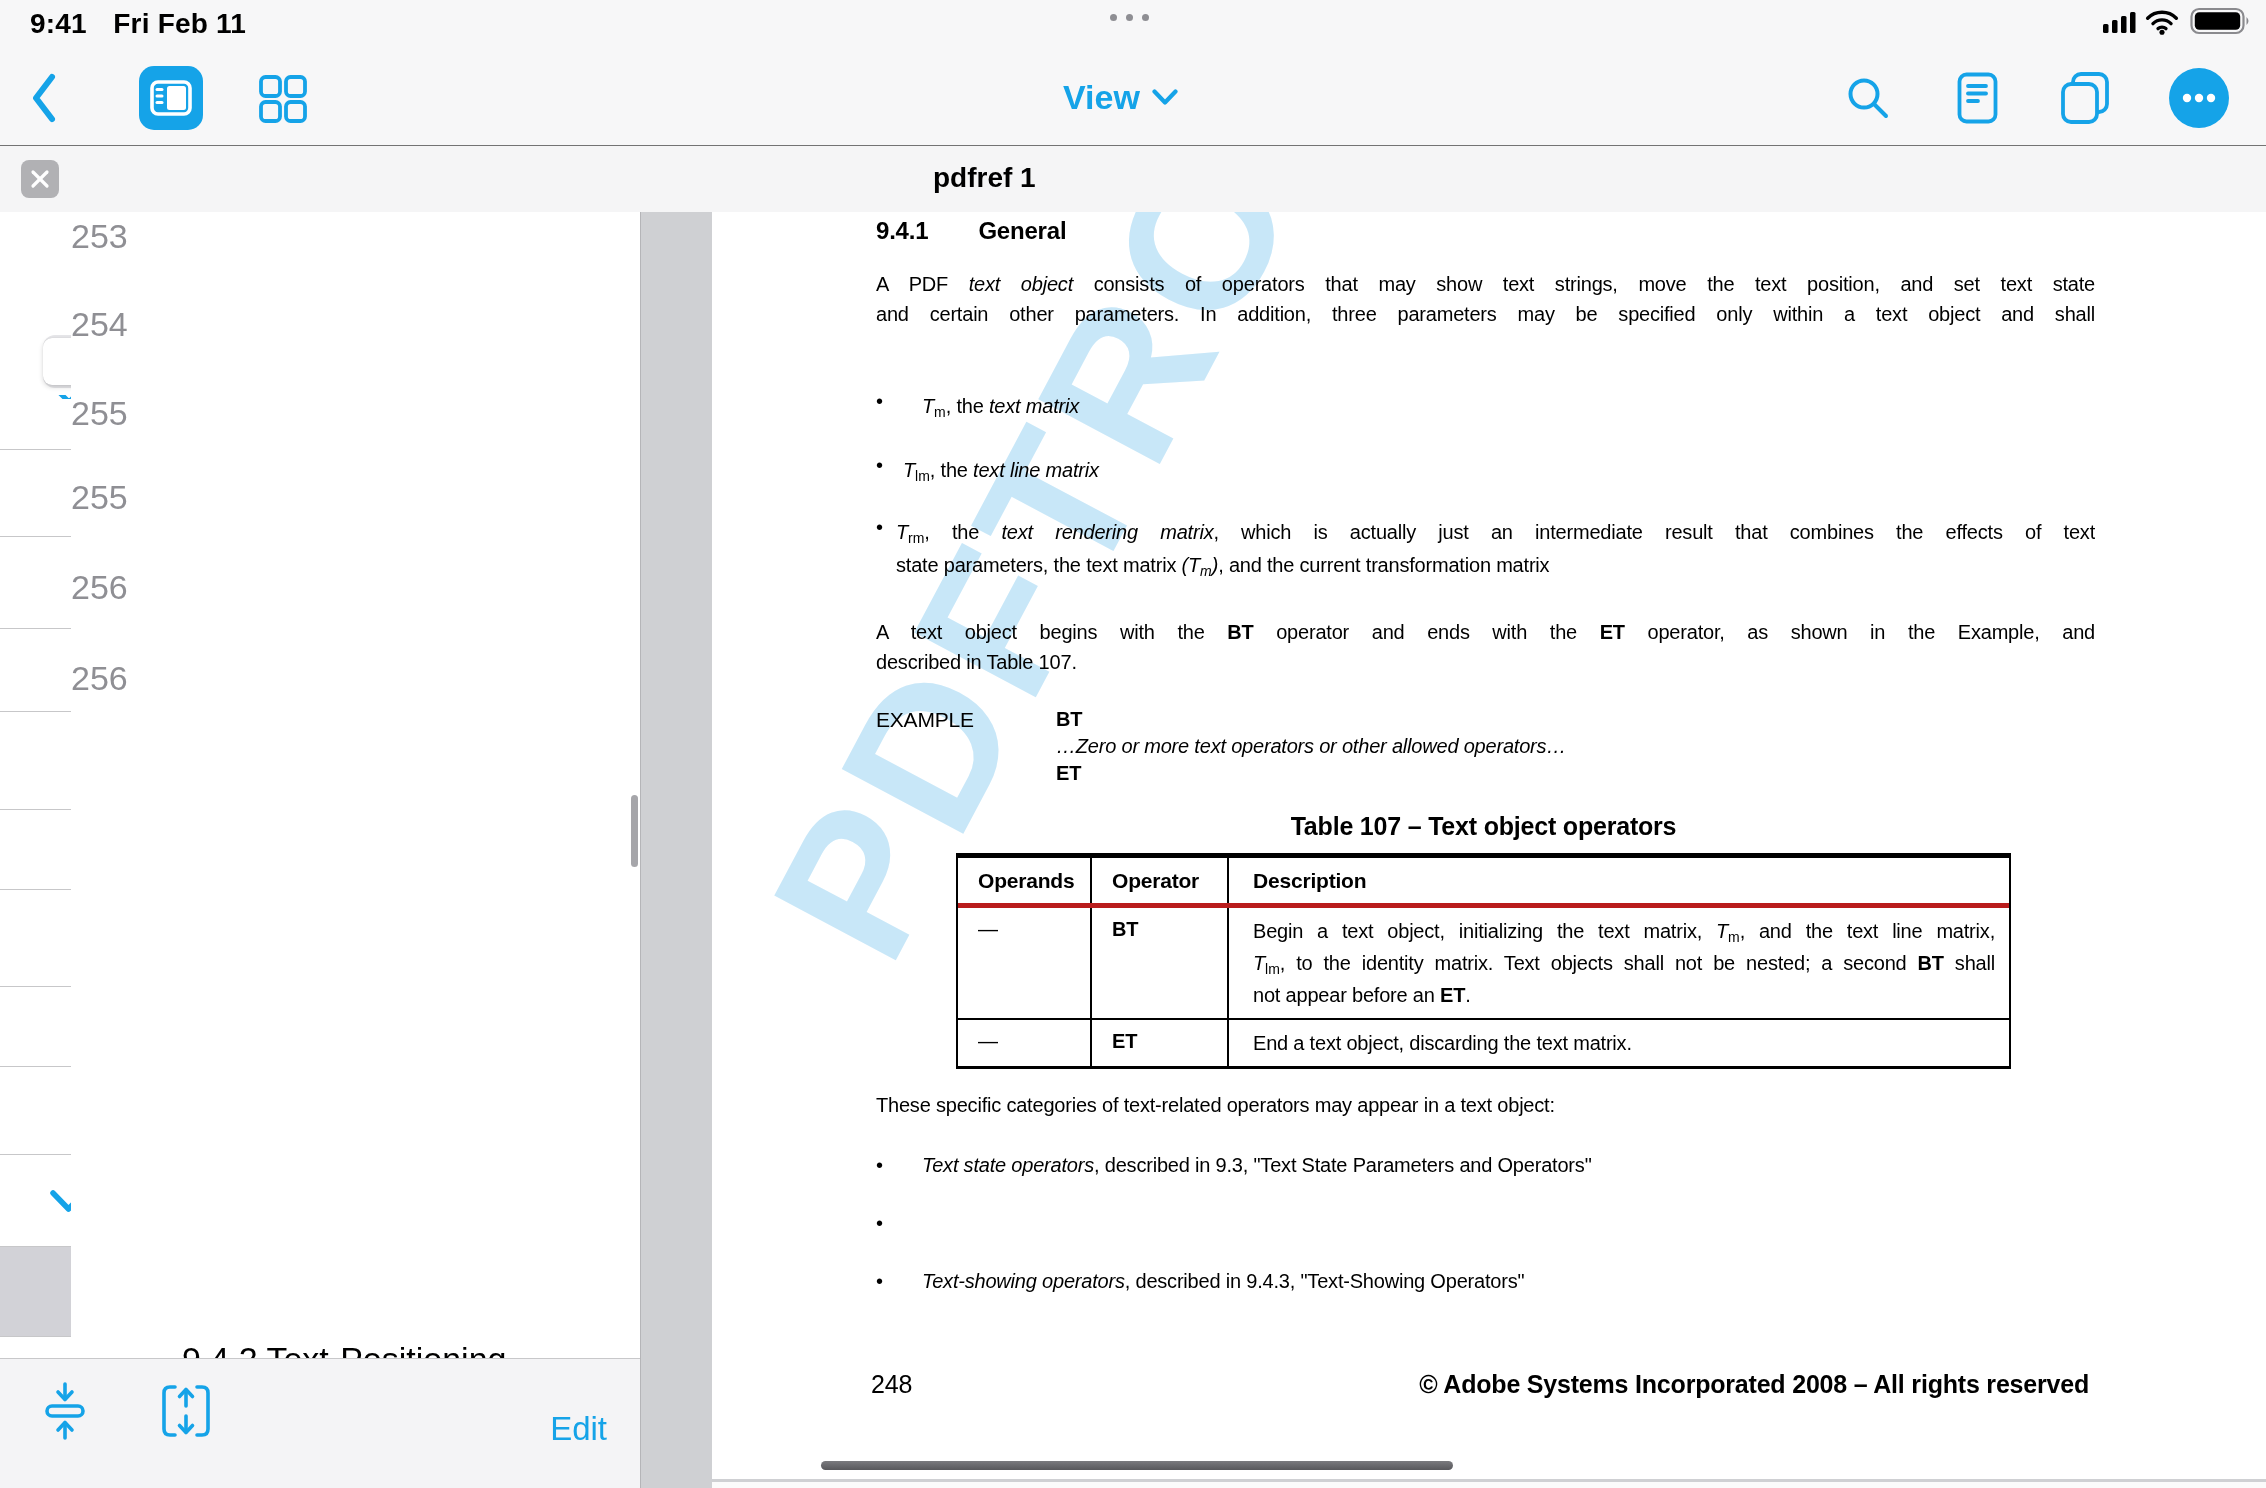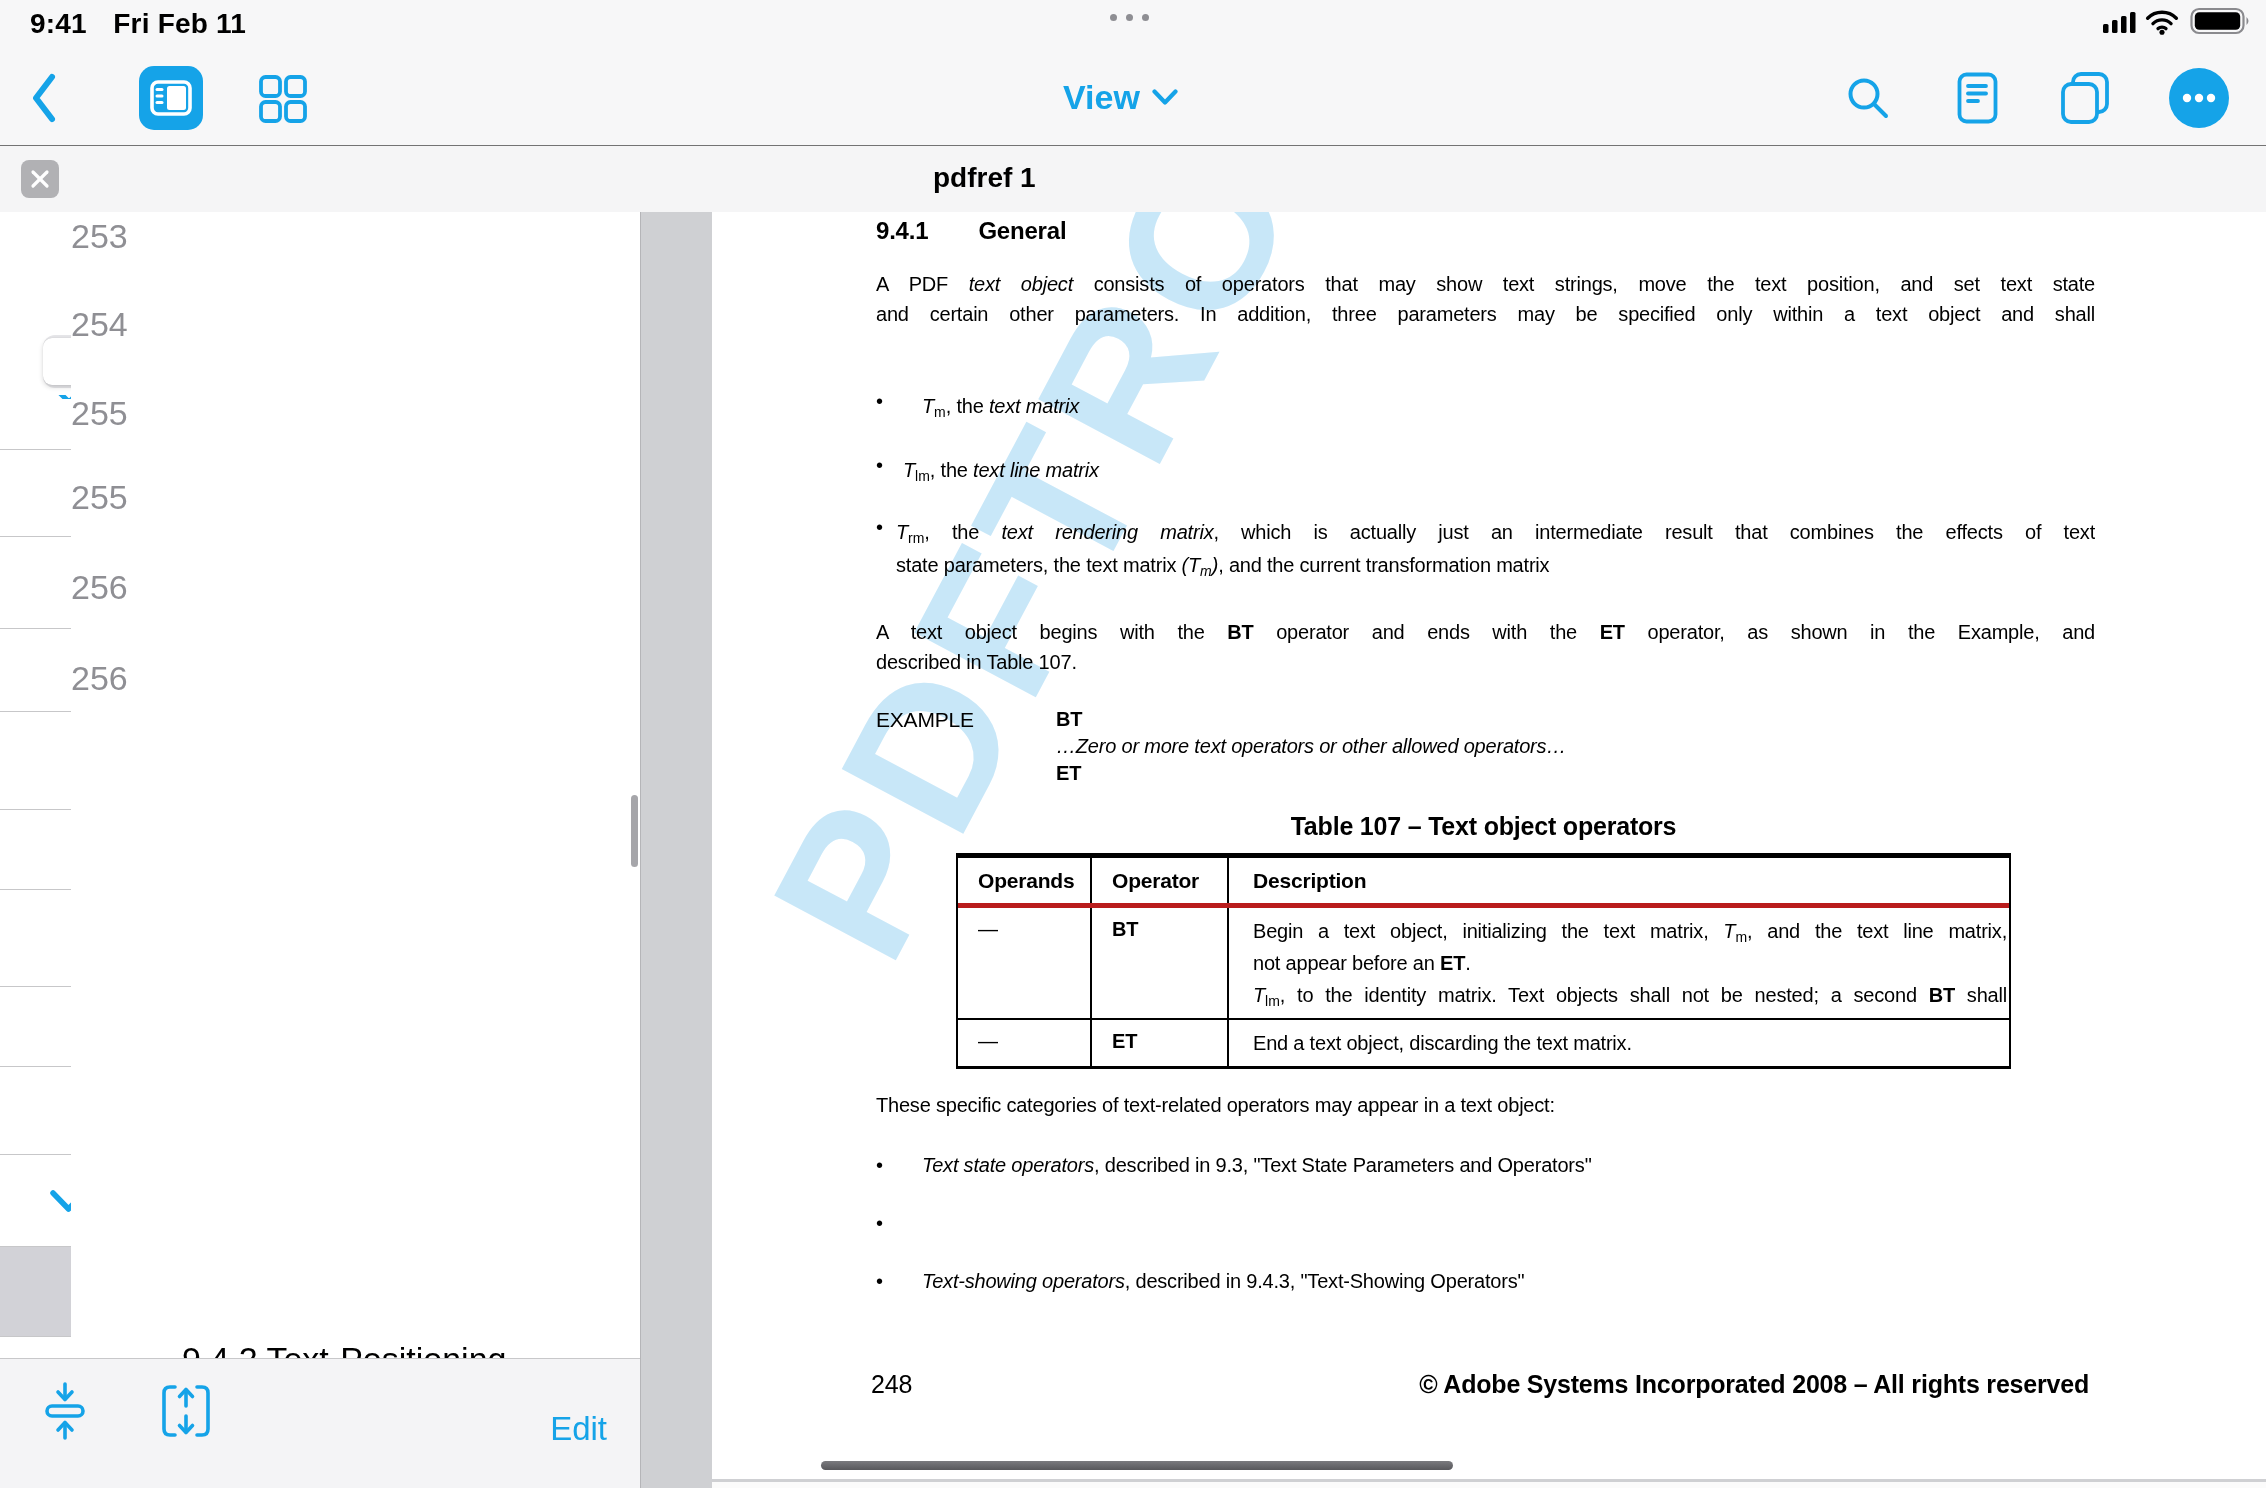--- a/index.html
+++ b/index.html
@@ -46,21 +46,21 @@
   sub{font-size:.7em;vertical-align:-0.25em;letter-spacing:0}
   .bullet-dot{position:absolute;left:0;top:0;font-size:20px}
   .b-lines .bl{height:33px;line-height:33px;text-align:justify;text-align-last:justify;overflow:hidden}
   .b-lines .bl.last{text-align-last:left}
   .example-label{font-size:21px}
   .ex-lines div{height:27px;line-height:27px;font-size:20px}
   .tcap{font-size:25px;font-weight:700;text-align:center}
   .t107{border-top:5px solid #000;border-bottom:3px solid #000;border-left:2px solid #000;border-right:2px solid #000;box-sizing:border-box}
   .t-rowline{display:grid;grid-template-columns:134px 137px 1fr}
   .t-cell{border-right:2px solid #000;box-sizing:border-box;padding-left:20px}
-  .t-cell:last-child{border-right:none;padding-left:24px;padding-right:2px}
+  .t-cell:last-child{border-right:none;padding-left:24px;padding-right:14px}
   .t-head{border-bottom:5px solid #b91c1c;height:45px;align-items:center}
   .t-head .t-cell{font-weight:700;font-size:21px;display:flex;align-items:center;height:100%}
   .t-body .t-rowline{border-bottom:2px solid #000}
   .t-body .t-rowline:last-child{border-bottom:none}
   .t-desc .dl{height:32px;line-height:32px;text-align:justify;text-align-last:justify;overflow:hidden}
   .t-desc .dl.last{text-align-last:left}
   .watermark{font-size:200px;font-weight:700;letter-spacing:10px;color:#c8e7f8;white-space:nowrap;
              transform:translate(-50%,-50%) rotate(-62deg)}
   .footer-num{font-size:25px}
   .footer-copy{font-size:25px;font-weight:700}
@@ -368,22 +368,22 @@
           <div class="t-cell">Operands</div>
           <div class="t-cell">Operator</div>
           <div class="t-cell">Description</div>
         </div>
       <div class="t-body" id="t-body">
           <div class="t-rowline">
             <div class="t-cell" style="padding-top: 10px; font-size: 20px;">—</div>
             <div class="t-cell" style="padding-top: 10px; font-size: 20px; font-weight: 700;">BT</div>
             <div class="t-cell t-desc" style="padding-top: 7px; padding-bottom: 7px; font-size: 20px;">
               <div class="dl"><span>Begin a text object, initializing the text matrix, </span><span style="font-style: italic;">T</span><sub>m</sub><span>, and the text line matrix,</span></div>
+              <div class="dl"><span style="font-style: italic;">T</span><sub>lm</sub><span>, to the identity matrix. Text objects shall not be nested; a second </span><span style="font-weight: 700;">BT</span><span> shall</span></div>
               <div class="dl last"><span>not appear before an </span><span style="font-weight: 700;">ET</span><span>.</span></div>
-              <div class="dl"><span style="font-style: italic;">T</span><sub>lm</sub><span>, to the identity matrix. Text objects shall not be nested; a second </span><span style="font-weight: 700;">BT</span><span> shall</span></div>
             </div>
           </div>
           <div class="t-rowline">
             <div class="t-cell" style="padding-top: 10px; font-size: 20px;">—</div>
             <div class="t-cell" style="padding-top: 10px; font-size: 20px; font-weight: 700;">ET</div>
             <div class="t-cell t-desc" style="padding-top: 7px; padding-bottom: 7px; font-size: 20px;">
               <div class="dl last"><span>End a text object, discarding the text matrix.</span></div>
             </div>
           </div>
         </div>

